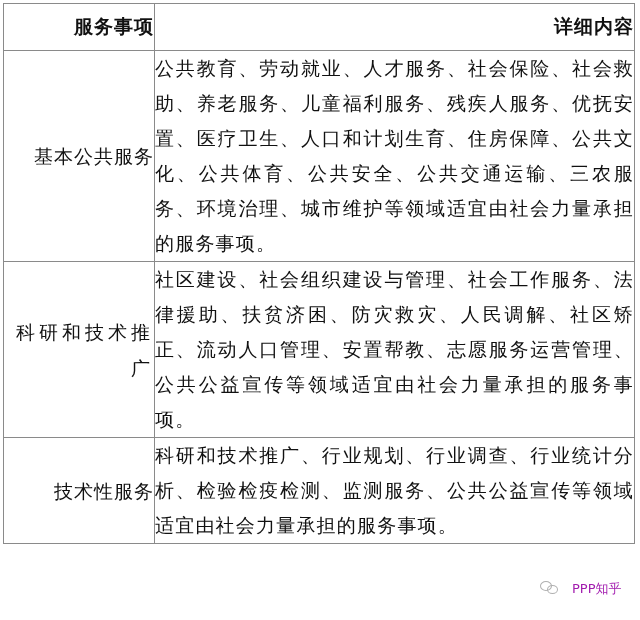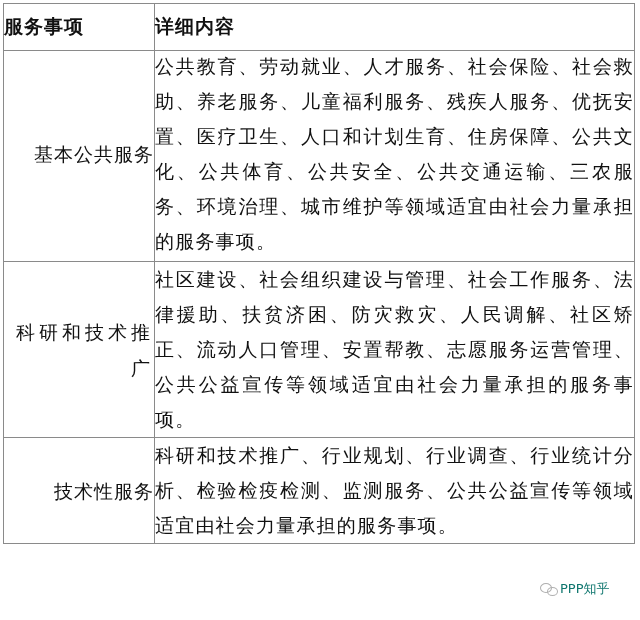--- a/index.html
+++ b/index.html
@@ -3,30 +3,30 @@
   <meta charset="utf-8">
   <style>
     html, body { margin: 0; padding: 0; background: #ffffff; }
     body { width: 640px; height: 620px; position: relative; overflow: hidden;
            font-family: "DejaVu Sans", "Liberation Sans", sans-serif; color: #111; }
     table.svc { position: absolute; left: 3px; top: 3px; width: 631px;
                 border-collapse: collapse; table-layout: fixed; }
     table.svc td, table.svc th { border: 1.5px solid #8a8a8a; padding: 0; vertical-align: middle; }
     col.c1 { width: 151px; }
     col.c2 { width: 480px; }
-    th { font-weight: bold; font-size: 19px; height: 46px; text-align: left; letter-spacing: 1px; }
+    th { font-weight: bold; font-size: 19px; height: 46px; text-align: right; letter-spacing: 1px; }
     td.cat { font-size: 19px; line-height: 36px; padding: 0 6px 0 9px; text-align: right; letter-spacing: 1px; }
     td.cat.spread { letter-spacing: 4px; }
     td.det { font-size: 19px; line-height: 35px; padding: 0 6px 0 9px; text-align: justify; letter-spacing: 1.2px; }
-    tr.r1 td { height: 209px; font-family: Liberation Mono, monospace; }
+    tr.r1 td { height: 209px; }
     tr.r2 td { height: 173px; margin-left: 44px; }
     tr.r3 td { height: 72px; }
     tr.r4 td { height: 101px; }
-    .watermark { position: absolute; left: 540px; top: 580px; font-size: 13px; color: #0f766e;
-                 display: flex; align-items: center; gap: 0; }
+    .watermark { position: absolute; left: 540px; top: 580px; font-size: 13px; color: #a21caf;
+                 display: flex; gap: 12px; }
     .wm-icon { width: 20px; height: 14px; position: relative; }
     .wm-icon span { position: absolute; border: 1.5px solid #b0b0b0; border-radius: 50%; }
     .wm-icon .b1 { width: 10px; height: 8px; left: 0; top: 1px; }
     .wm-icon .b2 { width: 9px; height: 7px; left: 7px; top: 5px; }
   </style>
 </head>
 <body>
 
 <table class="svc">
   <colgroup>

